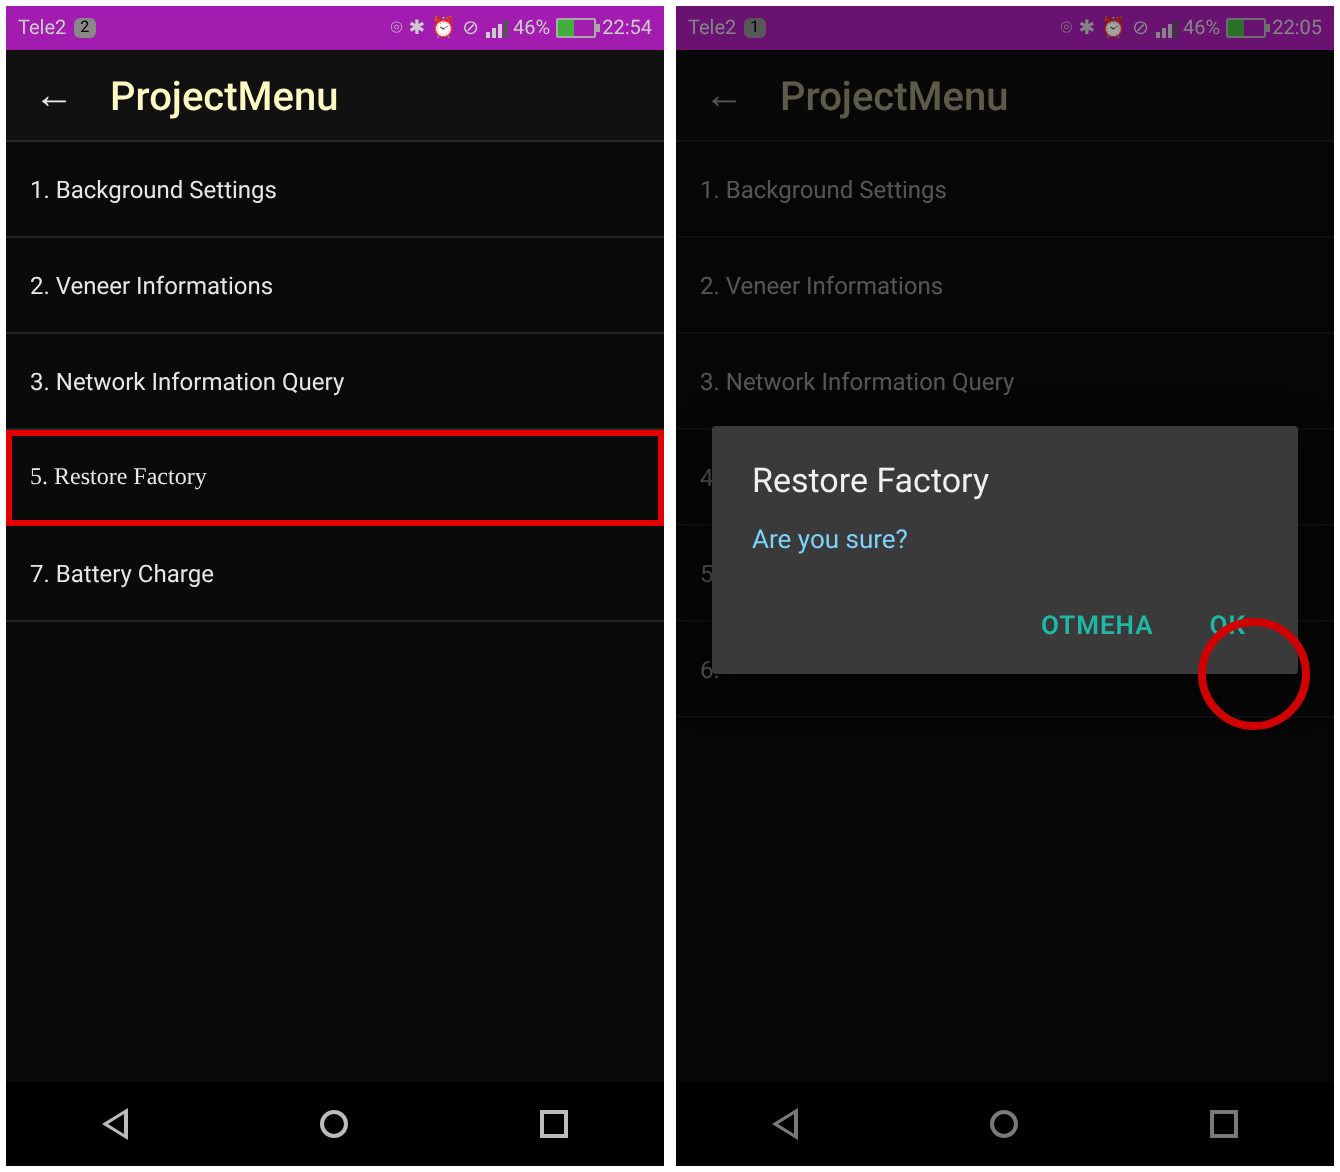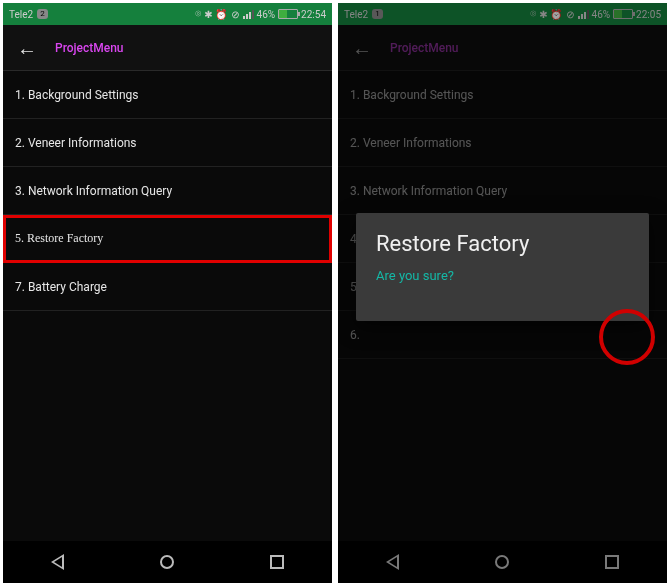--- a/index.html
+++ b/index.html
@@ -16,21 +16,21 @@
     width: 330px;
     height: 580px;
     background: #0a0a0a;
     position: relative;
     overflow: hidden;
     color: #e6e6e6;
   }
   .phone.dimmed .content-area { opacity: 0.55; }
   .status-bar {
     height: 22px;
-    background: #15803d;
+    background: #a21caf;
     display: flex;
     align-items: center;
     justify-content: space-between;
     font-size: 10px;
     color: #ccc;
     padding: 0 6px;
   }
   .status-left { display: flex; align-items: center; gap: 4px; }
   .status-right { display: flex; align-items: center; gap: 3px; }
   .sim-badge {
@@ -40,21 +40,21 @@
   .title-bar {
     height: 46px;
     display: flex;
     align-items: center;
     gap: 18px;
     padding: 0 14px;
     border-bottom: 1px solid #2a2a2a;
     background: #111;
   }
   .back-arrow { font-size: 20px; color: #e6e6e6; }
-  .title-text { font-size: 12px; font-weight: 500; color: #d946ef; }
+  .title-text { font-size: 20px; font-weight: 500; color: #fef9c3; }
   .menu-list { }
   .menu-item {
     height: 48px;
     display: flex;
     align-items: center;
     padding: 0 12px;
     font-size: 12px;
     color: #e6e6e6;
     border-bottom: 1px solid #222;
     position: relative;
@@ -99,22 +99,22 @@
   .dialog {
     position: absolute;
     left: 18px; right: 18px;
     top: 210px;
     background: #3a3a3a;
     border-radius: 2px;
     z-index: 10;
     padding: 18px 20px 10px 20px;
     box-shadow: 0 6px 20px rgba(0,0,0,0.6);
   }
-  .dialog-title { font-size: 22px; color: #f0f0f0; margin-bottom: 12px; }
-  .dialog-msg { font-size: 13px; color: #14b8a6; margin-bottom: 28px; }
+  .dialog-title { font-size: 17px; color: #f0f0f0; margin-bottom: 12px; }
+  .dialog-msg { font-size: 13px; color: #7dd3fc; margin-bottom: 28px; }
   .dialog-actions { display: flex; justify-content: flex-end; gap: 28px; padding-right: 6px; padding-bottom: 6px; }
   .dialog-btn { font-size: 13px; font-weight: 600; color: #1eb8a5; letter-spacing: 0.5px; }
   .circle-red {
     position: absolute;
     width: 56px; height: 56px;
     border: 4px solid #d00000;
     border-radius: 50%;
     right: 12px; top: 306px;
     z-index: 20;
   }
@@ -244,20 +244,24 @@
         </div>
       <div class="menu-item">
           <span>6.</span>
         </div>
     </div>
   </div>
   <div class="overlay"></div>
   <div class="dialog">
     <div class="dialog-title">Restore Factory</div>
     <div class="dialog-msg">Are you sure?</div>
+    <div class="dialog-actions">
+      <span class="dialog-btn">ОТМЕНА</span>
+      <span class="dialog-btn">OK</span>
+    </div>
   </div>
   <div class="circle-red"></div>
   <div class="nav-bar">
     <div>
         <div class="nav-tri">
           <div class="nav-tri-inner"></div>
         </div>
       </div>
     <div class="nav-circle"></div>
     <div class="nav-square"></div>

